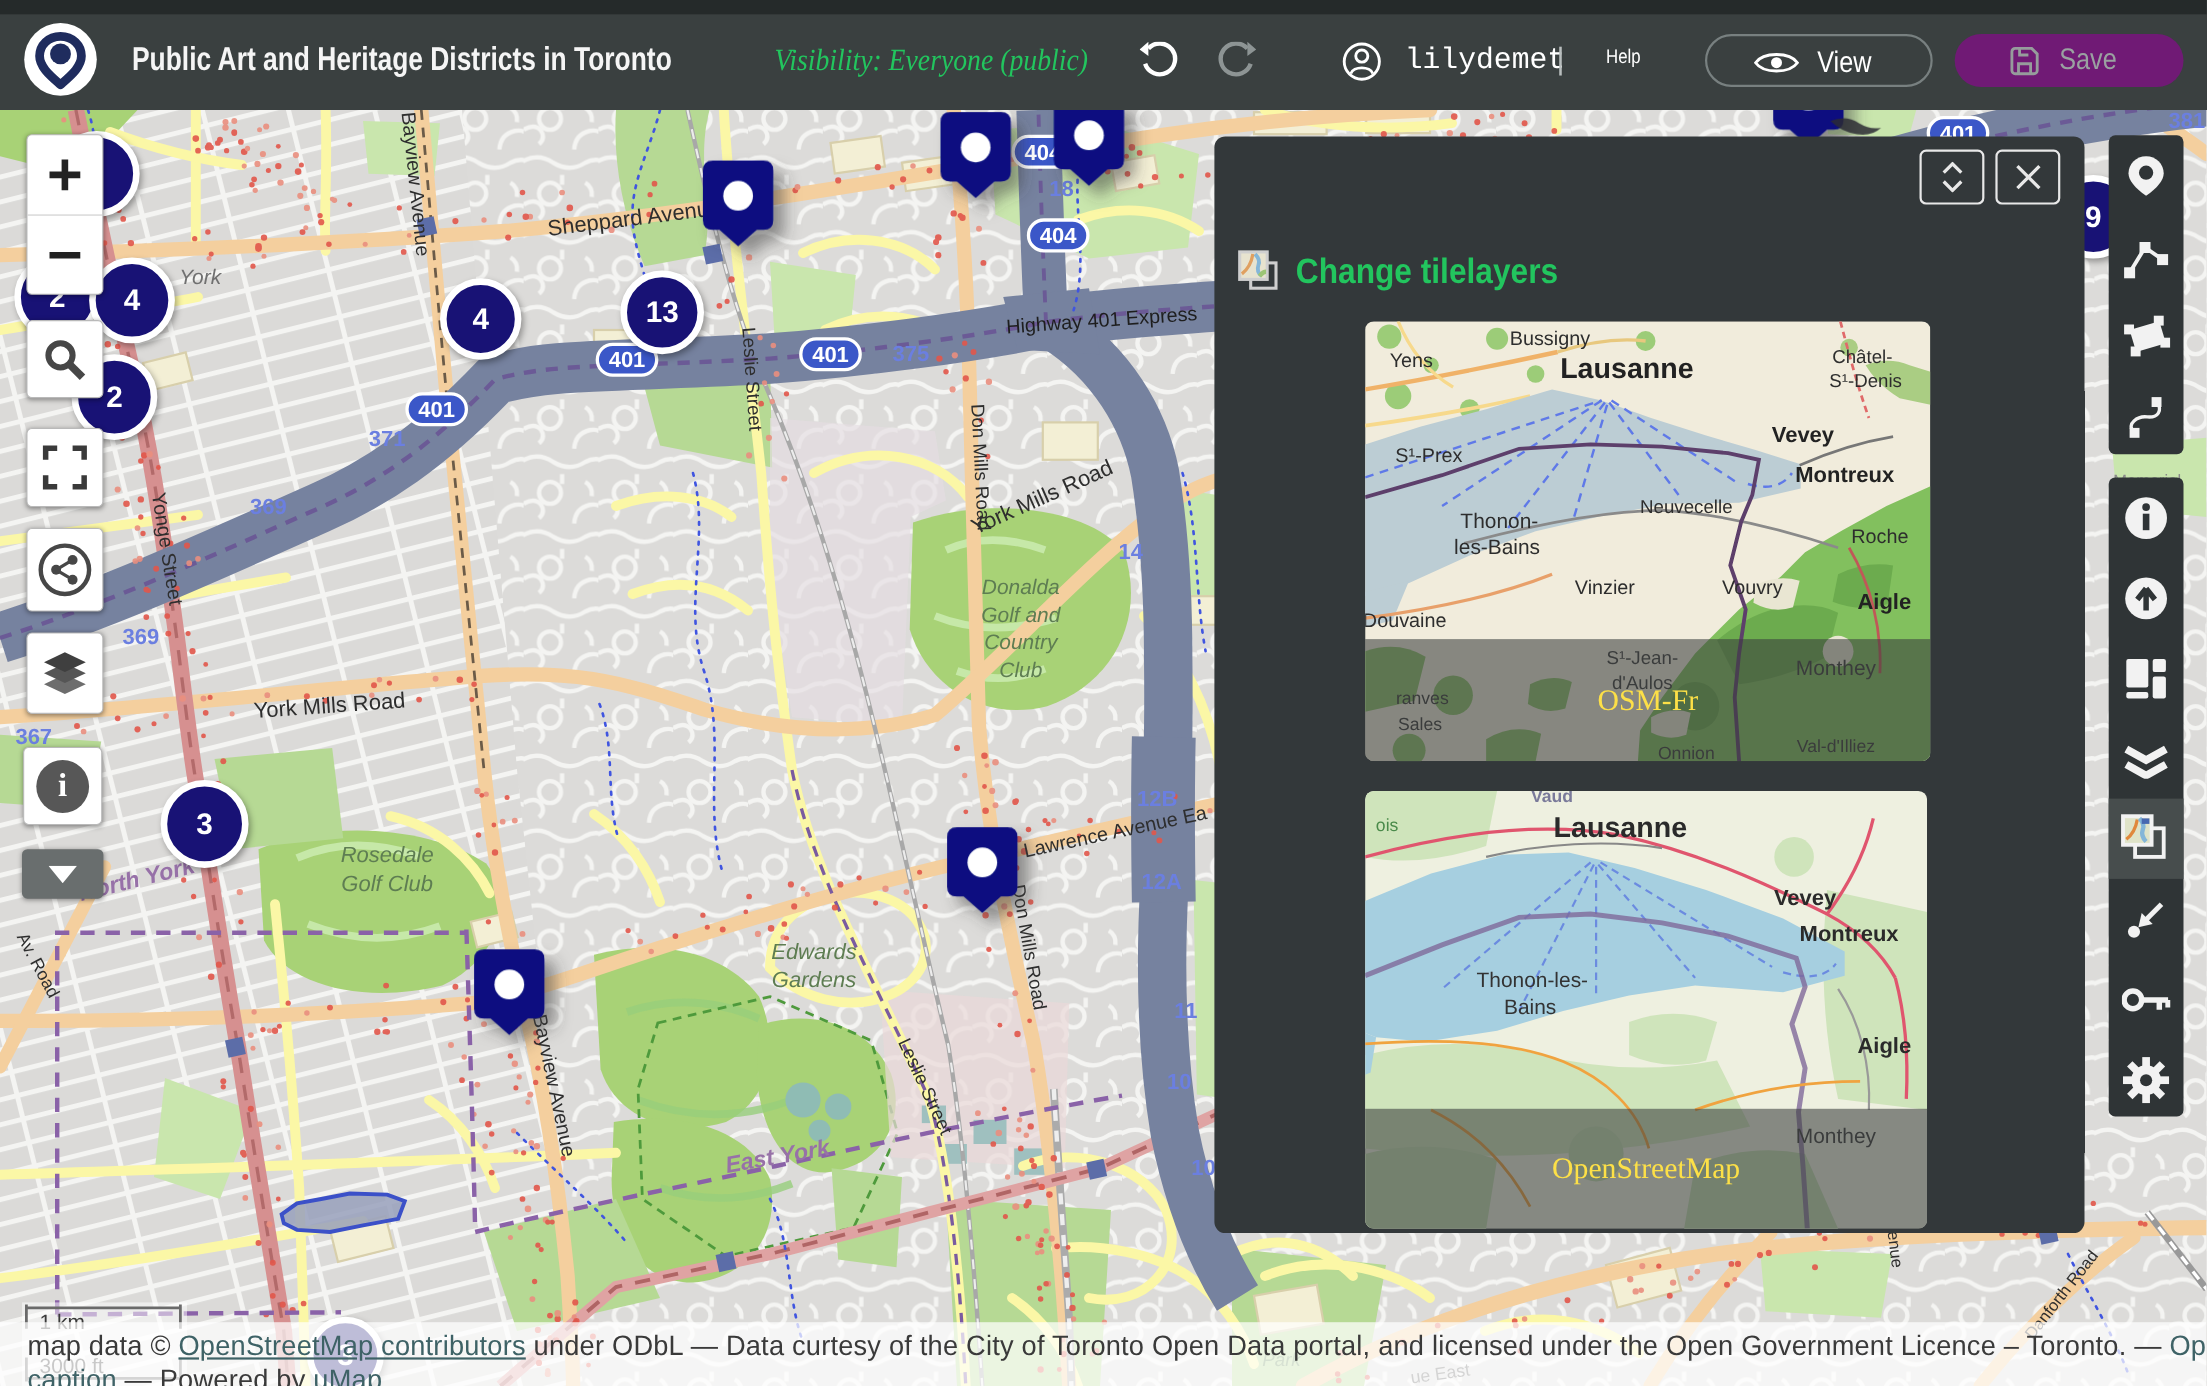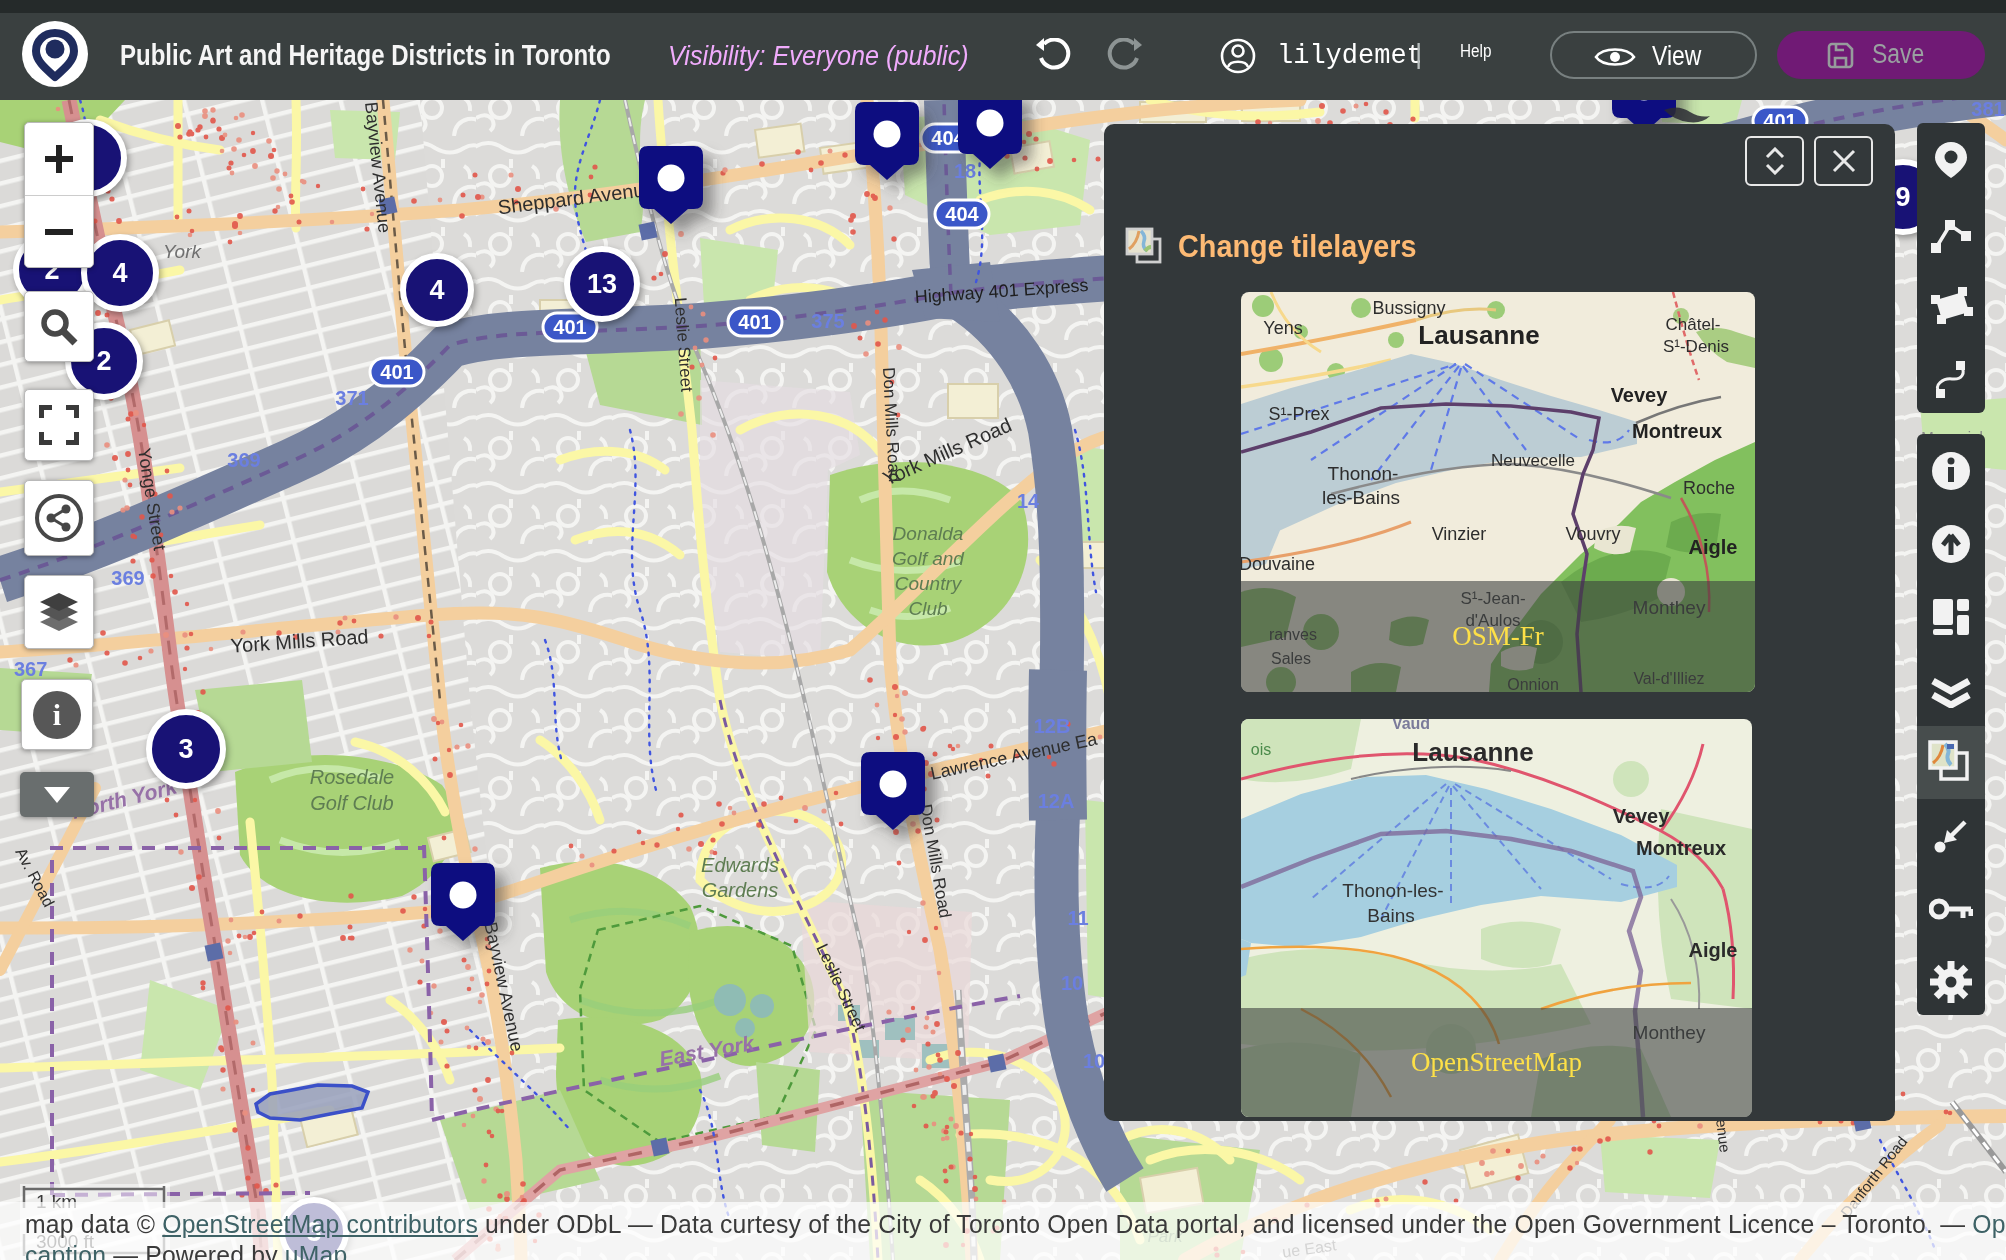--- a/index.html
+++ b/index.html
@@ -997,21 +997,21 @@
       </div>
  <div class="abs" style="left:21px;top:103px;">
   <svg width="40" height="40" viewBox="0 0 40 40">
           <rect x="12" y="12" width="23" height="23" fill="none" stroke="#cfcfcf" stroke-width="2.8"></rect>
           <rect x="2" y="2" width="25" height="25" fill="#e7e3cf" stroke="#cfcfcf" stroke-width="2.8"></rect>
           <path d="M4,22 q8,-6 10,-18" stroke="#e0a060" stroke-width="3" fill="none"></path>
           <path d="M16,4 q5,5 3,10 q-2,6 3,10" stroke="#84b6d8" stroke-width="3.5" fill="none"></path>
           <path d="M20,24 q3,-4 6,-4" stroke="#9cc576" stroke-width="4" fill="none"></path>
         </svg>
  </div>
- <div class="abs" style="left:74px;top:104px;color:#fdba74;font-size:32px;font-weight:bold;"><span class="cond" style="transform:scaleX(.9);">Change tilelayers</span></div>
+ <div class="abs" style="left:74px;top:104px;color:#22c55e;font-size:32px;font-weight:bold;"><span class="cond" style="transform:scaleX(.9);">Change tilelayers</span></div>
  <div class="card" style="top:168px;height:400px;">
         <svg width="514" height="400" viewBox="0 0 514 400" style="display:block;">
 <rect width="514" height="400" fill="#f1ecdc"></rect>
 <g fill="#9ccc78">
             <circle cx="22" cy="14" r="11"></circle>
             <circle cx="120" cy="16" r="10"></circle>
             <circle cx="30" cy="68" r="12"></circle>
             <circle cx="95" cy="80" r="9"></circle>
             <circle cx="155" cy="48" r="8"></circle>
             <circle cx="255" cy="18" r="9"></circle>
@@ -1145,21 +1145,21 @@
 <div id="attrib"><span class="cond" style="transform:scaleX(.97);">map data © <a>OpenStreetMap contributors</a> under ODbL — Data curtesy of the City of Toronto Open Data portal, and licensed under the Open Government Licence – Toronto. — <a class="nl">Open</a></span><br>
 <span class="cond" style="transform:scaleX(.97);"><a class="nl">caption</a> — Powered by <a>uMap</a></span></div>
 <div id="topbar">
  <div id="topstrip"></div>
  <svg class="abs" style="left:21px;top:20px;" width="68" height="68" viewBox="0 0 68 68">
   <circle cx="34" cy="34" r="33" fill="#fff"></circle>
   <path d="M34,13 C23,13 15,21 15,31 C15,41 25,49 34,57 C43,49 53,41 53,31 C53,21 45,13 34,13 Z" fill="none" stroke="#1f2c5e" stroke-width="8" stroke-linejoin="round"></path>
   <circle cx="34" cy="29" r="9.5" fill="#1f2c5e"></circle>
  </svg>
  <div class="abs" style="left:120px;top:38px;font-size:30px;font-weight:bold;color:#f5f5f5;"><span class="cond" style="transform:scaleX(.8);">Public Art and Heritage Districts in Toronto</span></div>
- <div class="abs" style="left:668px;top:40px;font-size:28px;font-style:italic;color:#f0abfc;"><span class="cond" style="transform:scaleX(.9);">Visibility: Everyone (public)</span></div>
+ <div class="abs" style="left:704px;top:40px;font-size:28px;font-style:italic;color:#22c55e;font-family:Liberation Serif, serif;"><span class="cond" style="transform:scaleX(.9);">Visibility: Everyone (public)</span></div>
  <svg class="abs" style="left:1036px;top:38px;" width="38" height="36" viewBox="0 0 38 36">
         <path d="M8,6 A14,14 0 1 1 5,20" fill="none" stroke="#fff" stroke-width="4"></path>
         <polygon points="8,0 8,13 0,7" fill="#fff"></polygon>
       </svg>
  <svg class="abs" style="left:1104px;top:38px;" width="38" height="36" viewBox="0 0 38 36">
         <path d="M30,6 A14,14 0 1 0 33,20" fill="none" stroke="#8d9494" stroke-width="4"></path>
         <polygon points="30,0 30,13 38,7" fill="#8d9494"></polygon>
       </svg>
  <svg class="abs" style="left:1220px;top:38px;" width="36" height="36" viewBox="0 0 36 36">
         <circle cx="18" cy="18" r="16" fill="none" stroke="#fff" stroke-width="2.6"></circle>

